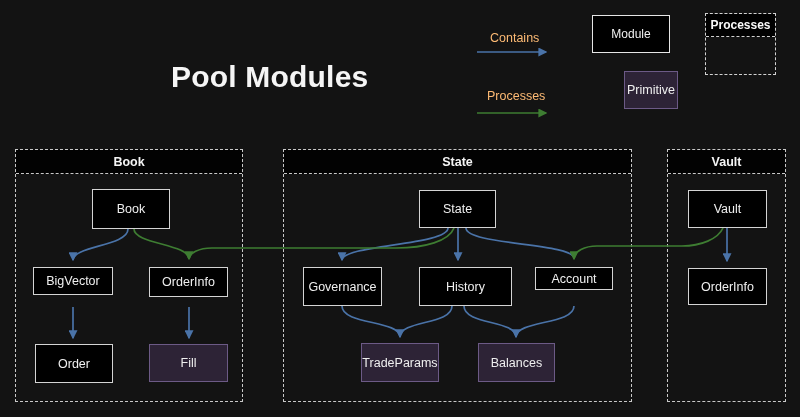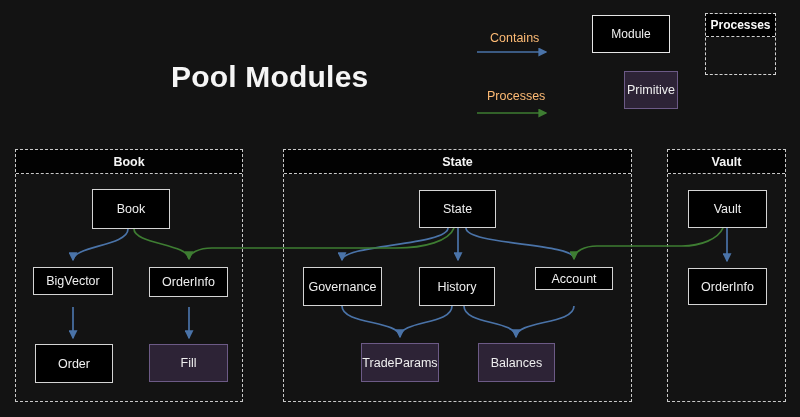--- a/index.html
+++ b/index.html
@@ -111,21 +111,21 @@
   </svg>
 
   <div class="node" style="left:92px;top:189px;width:78px;height:40px;">Book</div>
   <div class="node" style="left:33px;top:267px;width:80px;height:28px;">BigVector</div>
   <div class="node" style="left:149px;top:267px;width:79px;height:30px;">OrderInfo</div>
   <div class="node" style="left:35px;top:344px;width:78px;height:39px;text-align:right;">Order</div>
   <div class="node primitive" style="left:149px;top:344px;width:79px;height:38px;">Fill</div>
 
   <div class="node" style="left:419px;top:190px;width:77px;height:38px;">State</div>
   <div class="node" style="left:303px;top:267px;width:79px;height:39px;">Governance</div>
-  <div class="node" style="left:419px;top:267px;width:76px;height:39px;">History</div>
+  <div class="node" style="left:419px;top:267px;width:93px;height:39px;">History</div>
   <div class="node" style="left:535px;top:267px;width:78px;height:23px;">Account</div>
   <div class="node primitive" style="left:361px;top:343px;width:78px;height:39px;">TradeParams</div>
   <div class="node primitive" style="left:478px;top:343px;width:77px;height:39px;">Balances</div>
 
   <div class="node" style="left:688px;top:190px;width:79px;height:38px;">Vault</div>
   <div class="node" style="left:688px;top:268px;width:79px;height:37px;">OrderInfo</div>
 
 </div>
 
 </body></html>

